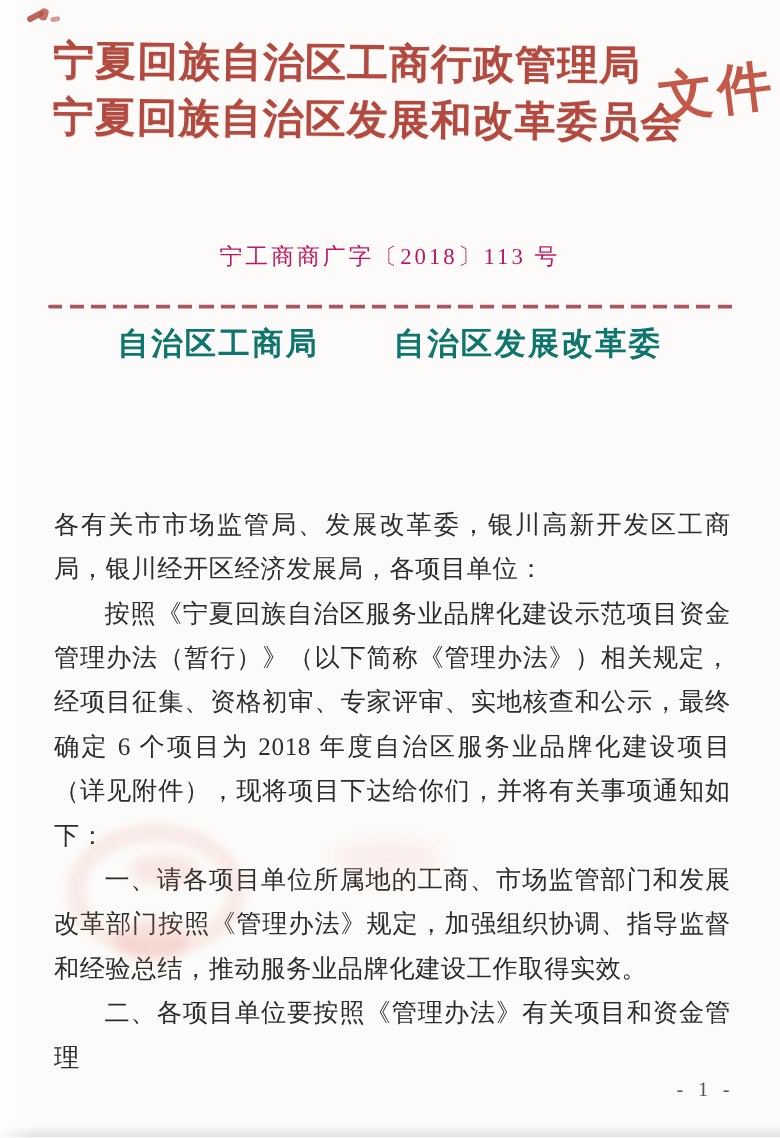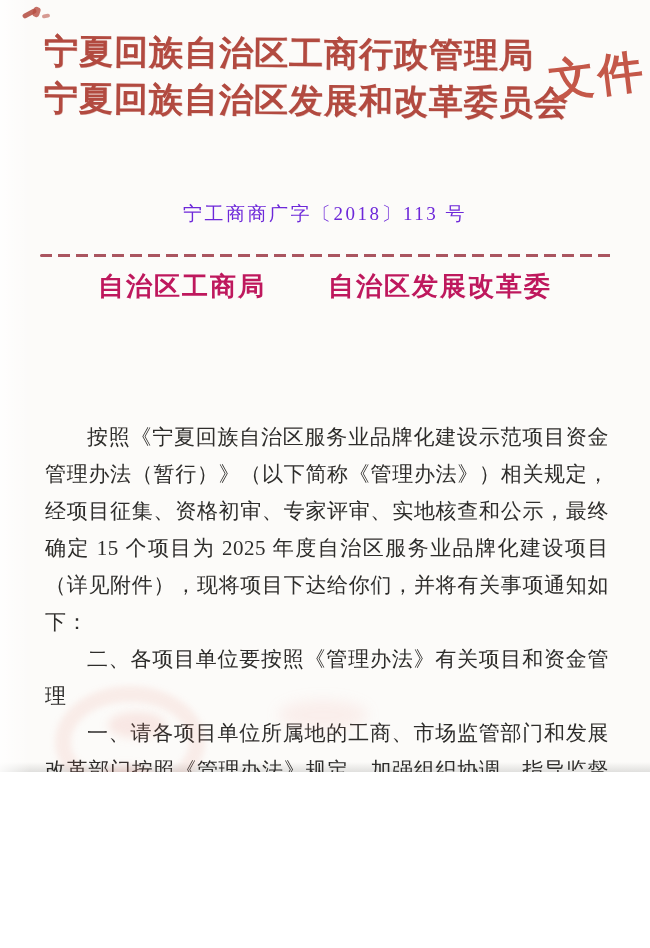--- a/index.html
+++ b/index.html
@@ -1,20 +1,20 @@
 <!DOCTYPE html>
 <html><head>
 <meta charset="utf-8">
 <style>
   * { margin: 0; padding: 0; box-sizing: border-box; }
   html, body { background: #ffffff; }
   .page {
     position: relative;
     width: 650px;
-    height: 772px;
+    height: 948px;
     margin: 0 auto;
     background: #fcfbf9;
     overflow: hidden;
     font-family: "Liberation Serif", "DejaVu Serif", serif;
   }
   
   .page::before {
     content: "";
     position: absolute; inset: 0;
     background:
@@ -52,35 +52,35 @@
     position: absolute; top: 46px; left: 549px;
     color: #c45849;
     font-size: 45px; font-weight: bold;
     letter-spacing: 4px;
     transform: rotate(-7deg);
     white-space: nowrap;
   }
   .doc-number {
     position: absolute; top: 201px; left: 0; width: 100%;
     text-align: center;
-    color: #6d28d9;
+    color: #be185d;
     font-size: 19px;
     letter-spacing: 2.5px;
   }
   .divider {
     position: absolute; top: 254px; left: 40px; right: 38px; height: 3px;
     background: repeating-linear-gradient(90deg,
       #aa5560 0px, #aa5560 12px,
       rgba(0,0,0,0) 12px, rgba(0,0,0,0) 18px);
     border-radius: 2px;
   }
   .doc-title {
     position: absolute; top: 267px; left: 0; width: 100%;
     text-align: center;
-    color: #be185d;
+    color: #0f766e;
     font-size: 26px; font-weight: bold;
     line-height: 39px;
     letter-spacing: 2px;
   }
   .doc-title .gap { display: inline-block; width: 62px; }
   .doc-body {
     position: absolute; top: 419px; left: 45px; width: 564px;
     color: #2e2d2b;
     font-size: 21px;
     line-height: 37px;
@@ -149,23 +149,24 @@
 
   <div class="doc-number">宁工商商广字〔2018〕113 号</div>
 
   <div class="divider"></div>
 
   <h1 class="doc-title">
     <div><span>自治区工商局</span><span class="gap"></span><span>自治区发展改革委</span></div>
   </h1>
 
   <main class="doc-body">
-    <p class="indent">按照《宁夏回族自治区服务业品牌化建设示范项目资金管理办法（暂行）》（以下简称《管理办法》）相关规定，经项目征集、资格初审、专家评审、实地核查和公示，最终确定 15 个项目为 2025 年度自治区服务业品牌化建设项目（详见附件），现将项目下达给你们，并将有关事项通知如下：</p>
+    <p>各有关市市场监管局、发展改革委，银川高新开发区工商局，银川经开区经济发展局，各项目单位：</p>
+    <p class="indent">按照《宁夏回族自治区服务业品牌化建设示范项目资金管理办法（暂行）》（以下简称《管理办法》）相关规定，经项目征集、资格初审、专家评审、实地核查和公示，最终确定 6 个项目为 2018 年度自治区服务业品牌化建设项目（详见附件），现将项目下达给你们，并将有关事项通知如下：</p>
+    <p class="indent">一、请各项目单位所属地的工商、市场监管部门和发展改革部门按照《管理办法》规定，加强组织协调、指导监督和经验总结，推动服务业品牌化建设工作取得实效。</p>
     <p class="indent">二、各项目单位要按照《管理办法》有关项目和资金管理</p>
-    <p class="indent">一、请各项目单位所属地的工商、市场监管部门和发展改革部门按照《管理办法》规定，加强组织协调、指导监督和经验总结，推动服务业品牌化建设工作取得实效。</p>
   </main>
 
   <div class="seal-ring"></div>
   <div class="seal-blob1"></div>
   <div class="seal-blob2"></div>
   <div class="seal-blob3"></div>
 
   <div class="page-number">- 1 -</div>
 
 </div>

